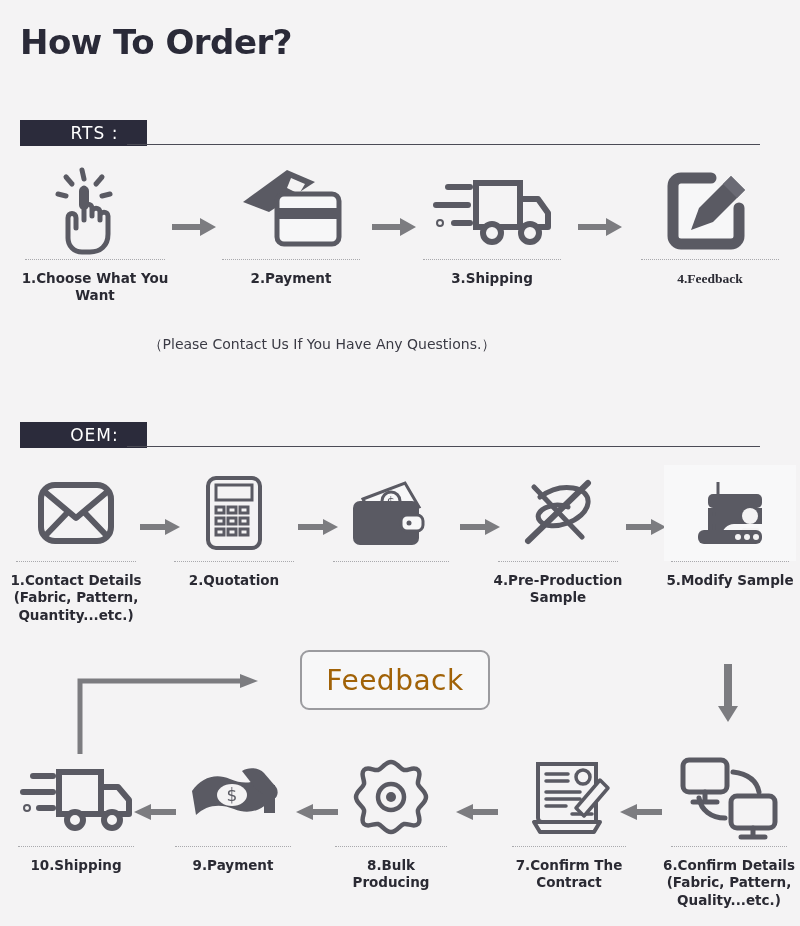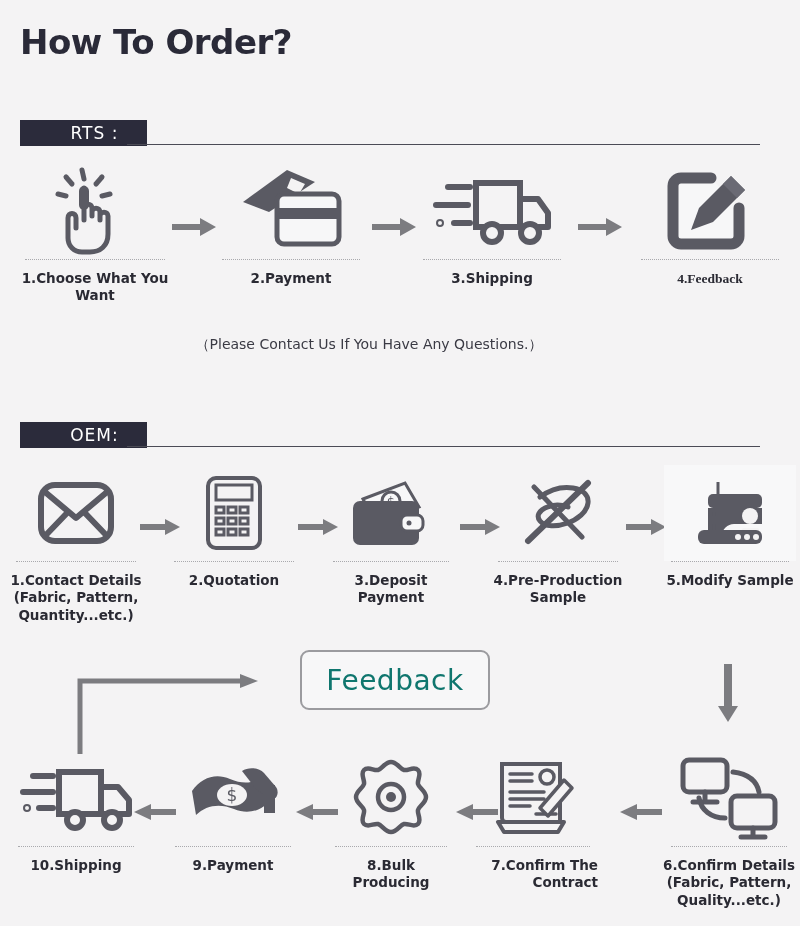--- a/index.html
+++ b/index.html
@@ -61,21 +61,21 @@
 
   
   .arrow{position:absolute;}
 
   
   .feedback-pill{
     position:absolute;
     border:2px solid #9b9b9f;border-radius:9px;
     background:#f7f7f8;
     display:flex;align-items:center;justify-content:center;
-    font-size:28px;color:#0f766e;
+    font-size:28px;color:#a16207;
     letter-spacing:0.5px;
   }
 
   svg{display:block;overflow:visible;}
 </style>
 </head>
 <body>
 
 <div class="page">
 
@@ -163,21 +163,21 @@
       <svg width="86" height="86" viewBox="0 0 86 86">
         <path d="M72 40 v28 a8 8 0 0 1 -8 8 H14 a8 8 0 0 1 -8 -8 V18 a8 8 0 0 1 8 -8 h30" fill="#f7f7f8" stroke="#5a5a63" stroke-width="11" stroke-linecap="round"></path>
         <path d="M24 62 L32 40 L64 8 L78 22 L46 54 Z" fill="#5a5a63"></path>
         <path d="M64 8 L78 22 L70 30 L56 16 Z" fill="#6a6a74"></path>
       </svg>
     </div>
     <div class="sep" style="width:138px;"></div>
     <div class="caption">4.Feedback</div>
   </div>
 
-  <div class="note" style="top:336px;padding-left:47px;">（Please Contact Us  If You Have Any Questions.）</div>
+  <div class="note" style="top:336px;">（Please Contact Us  If You Have Any Questions.）</div>
 
   <div class="section-head" style="top:422px;">
     <div class="banner">OEM:</div>
   </div>
   <div class="banner-rule" style="top:446px;"></div>
 
   <div class="step" style="left:6px;top:465px;width:140px;">
     <div class="iconbox">
       <svg width="76" height="62" viewBox="0 0 76 62">
         <rect x="3" y="3" width="70" height="56" rx="14" fill="none" stroke="#5a5a63" stroke-width="6"></rect>
@@ -230,21 +230,20 @@
       <svg width="84" height="72" viewBox="0 0 84 72">
         <path d="M14 22 L56 6 L70 30 L26 46 Z" fill="#f7f7f8" stroke="#5a5a63" stroke-width="3"></path>
         <circle cx="42" cy="24" r="9" fill="none" stroke="#5a5a63" stroke-width="3"></circle>
         <text x="42" y="29" font-size="13" text-anchor="middle" fill="#5a5a63" font-family="'DejaVu Sans',sans-serif">$</text>
         <rect x="4" y="24" width="66" height="44" rx="7" fill="#5a5a63"></rect>
         <rect x="52" y="38" width="22" height="16" rx="6" fill="#f7f7f8" stroke="#5a5a63" stroke-width="3"></rect>
         <circle cx="60" cy="46" r="2.5" fill="#5a5a63"></circle>
       </svg>
     </div>
     <div class="sep" style="width:116px;"></div>
-    <div class="caption">3.Deposit Payment</div>
   </div>
 
   <div class="arrow" style="left:460px;top:519px;">
     <svg width="40" height="16" viewBox="0 0 40 16">
         <path d="M0 5 h25 v-5 l15 8 -15 8 v-5 H0 z" fill="#7c7c80"></path>
       </svg>
   </div>
 
   <div class="step" style="left:492px;top:465px;width:132px;">
     <div class="iconbox">
@@ -360,21 +359,21 @@
     <div class="sep" style="width:112px;"></div>
     <div class="caption">8.Bulk Producing</div>
   </div>
 
   <div class="arrow" style="left:456px;top:804px;">
     <svg width="42" height="16" viewBox="0 0 42 16">
         <path d="M42 5 h-25 v-5 l-17 8 17 8 v-5 h25 z" fill="#7c7c80"></path>
       </svg>
   </div>
 
-  <div class="step" style="left:468px;top:750px;width:130px;text-align:right;">
+  <div class="step" style="left:504px;top:750px;width:130px;">
     <div class="iconbox">
       <svg width="78" height="76" viewBox="0 0 78 76">
         <path d="M8 4 h58 v58 H12 a4 4 0 0 1 -4 -4 z" fill="none" stroke="#5a5a63" stroke-width="4"></path>
         <g stroke="#5a5a63" stroke-width="3.5" stroke-linecap="round">
           <path d="M16 14 h22"></path>
             <path d="M16 21 h22"></path>
           <path d="M16 32 h34"></path>
             <path d="M16 39 h34"></path>
             <path d="M16 46 h20"></path>
           <path d="M42 54 h20"></path>

